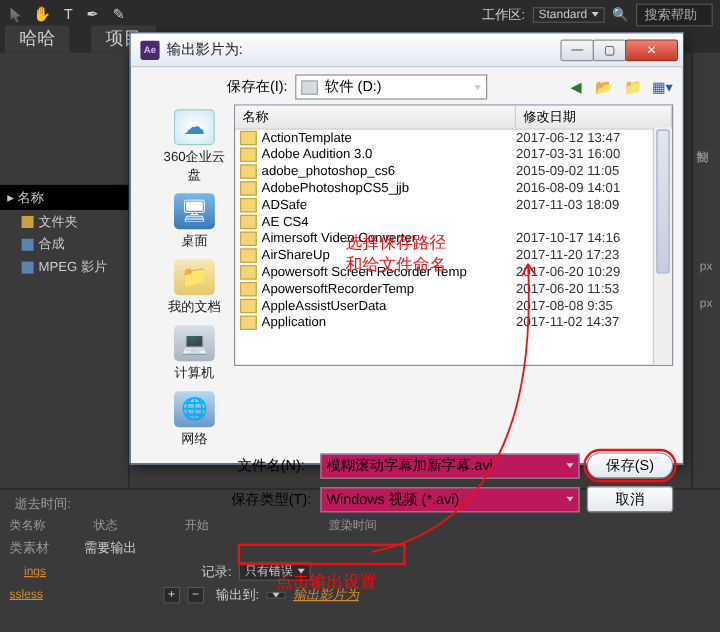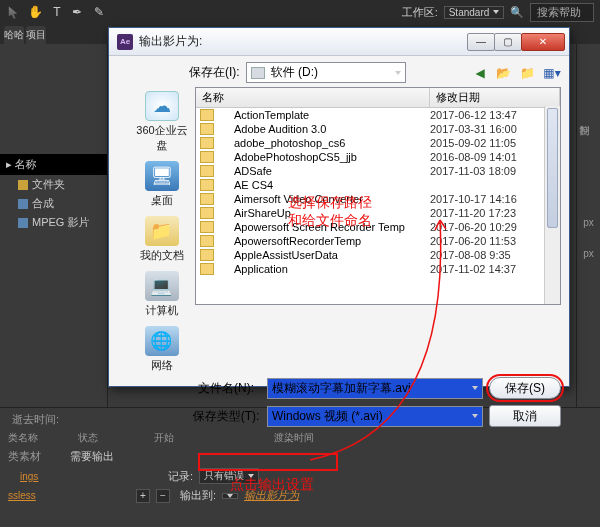--- a/index.html
+++ b/index.html
@@ -3,21 +3,21 @@
 <meta charset="utf-8">
 <style>
   * { box-sizing: border-box; margin: 0; padding: 0; font-family: "Microsoft YaHei", Tahoma, sans-serif; }
   body { width: 600px; height: 527px; background: #3a3a3a; overflow: hidden; position: relative; font-size: 11px; color: #ccc; }
   .topbar { position: absolute; top: 0; left: 0; right: 0; height: 24px; background: #2b2b2b; display: flex; align-items: center; padding: 0 6px; }
   .topbar .icons { display: flex; gap: 8px; align-items: center; }
   .topbar .icons span { width: 14px; height: 14px; display: inline-block; }
   .topbar .right { margin-left: auto; display: flex; align-items: center; gap: 6px; font-size: 11px; }
   .topbar .searchhelp { background: #222; border: 1px solid #555; color: #aaa; padding: 1px 6px; font-size: 11px; width: 64px; white-space: nowrap; overflow: hidden; }
   .tabs { position: absolute; top: 24px; left: 0; right: 0; height: 20px; background: #2b2b2b; display: flex; align-items: flex-end; padding-left: 4px; }
-  .tab { background: #3a3a3a; color: #ccc; padding: 2px 0; font-size: 10px; border-top-left-radius: 3px; border-top-right-radius: 3px; margin-right: 2px; }
+  .tab { background: #3a3a3a; color: #ccc; padding: 2px 12px; font-size: 15px; border-top-left-radius: 3px; border-top-right-radius: 3px; margin-right: 18px; }
   .project-panel { position: absolute; top: 44px; left: 0; width: 108px; bottom: 120px; background: #3a3a3a; border-right: 1px solid #222; }
   .project-panel .spacer { height: 110px; }
   .proj-header { background: #000000; padding: 3px 6px; font-size: 11px; }
   .proj-item { padding: 2px 6px 2px 18px; display: flex; align-items: center; gap: 4px; font-size: 11px; }
   .sq { width: 10px; height: 10px; display: inline-block; }
   .folder-ico { background: #c9a23a; }
   .comp-ico { background: #5a84b0; }
   .mpeg-ico { background: #5a84b0; }
   .right-panel { position: absolute; top: 44px; right: 0; width: 24px; bottom: 120px; background: #3a3a3a; border-left: 1px solid #222; font-size: 10px; color: #999; padding-top: 73px; text-align: center; }
   .bottom-panel { position: absolute; left: 0; right: 0; bottom: 0; height: 120px; background: #3a3a3a; border-top: 1px solid #222; padding: 4px 8px; font-size: 11px; }
@@ -47,30 +47,30 @@
   .toolbar-ico { width:18px;height:18px;display:inline-flex;align-items:center;justify-content:center;border:1px solid transparent;border-radius:2px; }
   .content-row { display:flex; gap:4px; }
   .places { width:58px; display:flex; flex-direction:column; align-items:center; gap:2px; }
   .place { width:56px; padding:4px 0 2px 0; text-align:center; font-size:11px; color:#222; }
   .place .pimg { width:34px;height:30px;margin:0 auto 2px auto;display:block;border-radius:4px; }
   .filepane { flex:1; border:1px solid #8a8f99; background:#fff; height:218px; overflow:hidden; position:relative; }
   .filehead { display:flex; background:linear-gradient(#f7f7f7,#e7e7e7); border-bottom:1px solid #c8c8c8; font-size:11px; }
   .fh-name { flex:1; padding:2px 6px; border-right:1px solid #ccc; }
   .fh-date { width:130px; padding:2px 6px; border-right:1px solid #ccc; }
   .filelist { overflow-y:auto; height: calc(100% - 18px); }
-  .file-row { display:flex; align-items:center; font-size:11px; padding:1px 4px;gap:16px; }
+  .file-row { display:flex; align-items:center; font-size:11px; padding:1px 4px; }
   .file-row .fico { width:14px;height:12px;background:#f4d477;border:1px solid #c8a838;margin-right:4px;flex:none; }
   .file-row .fname { flex:1; white-space:nowrap; overflow:hidden; text-overflow:ellipsis; }
   .file-row .fdate { width:126px; color:#333; white-space:nowrap; }
   .form-rows { margin-top:2px; display:flex;text-align:center; }
   .form-left { width:58px; }
   .form-grid { flex:1; }
   .form-row { display:flex; align-items:center; gap:6px; margin-bottom:6px; }
   .form-row label { width:70px; font-size:12px; }
-  .combo-wide { flex:1; border:1px solid #8a8f99; background:#1d4ed8; padding:1px 4px; font-size:12px; display:flex; align-items:center; justify-content:space-between; }
+  .combo-wide { flex:1; border:1px solid #8a8f99; background:#be185d; padding:1px 4px; font-size:12px; display:flex; align-items:center; justify-content:space-between; }
   .btn { width:72px; height:22px; border:1px solid #8a8f99; background:linear-gradient(#fdfdfd,#e4e8ef); border-radius:3px; font-size:12px; display:inline-flex; align-items:center; justify-content:center; }
   .btn.hl { outline:2px solid #e11; outline-offset:1px; border-radius:11px; }
   .scrollbar { position:absolute; right:0; top:18px; bottom:0; width:16px; background:#eee; border-left:1px solid #ccc; }
   .thumb { position:absolute; left:2px; right:2px; top:2px; height:120px; background:linear-gradient(#e0e6f2,#c4cee0); border:1px solid #9aa8c0; border-radius:2px; }
 
   svg.arrow { position:absolute; pointer-events:none; }
 </style>
 </head>
 <body>
 

